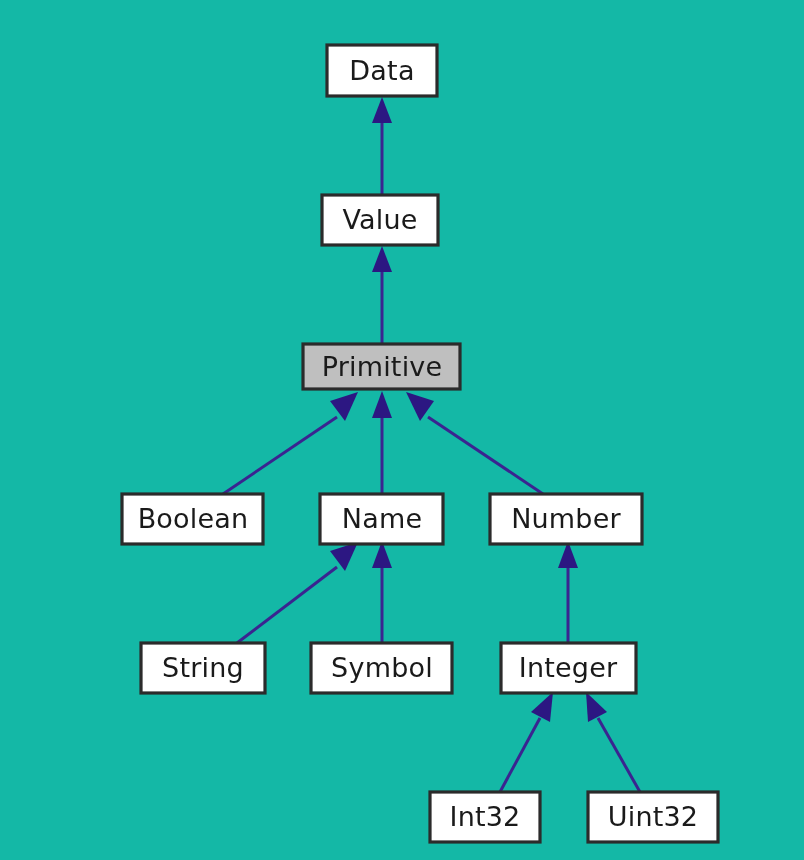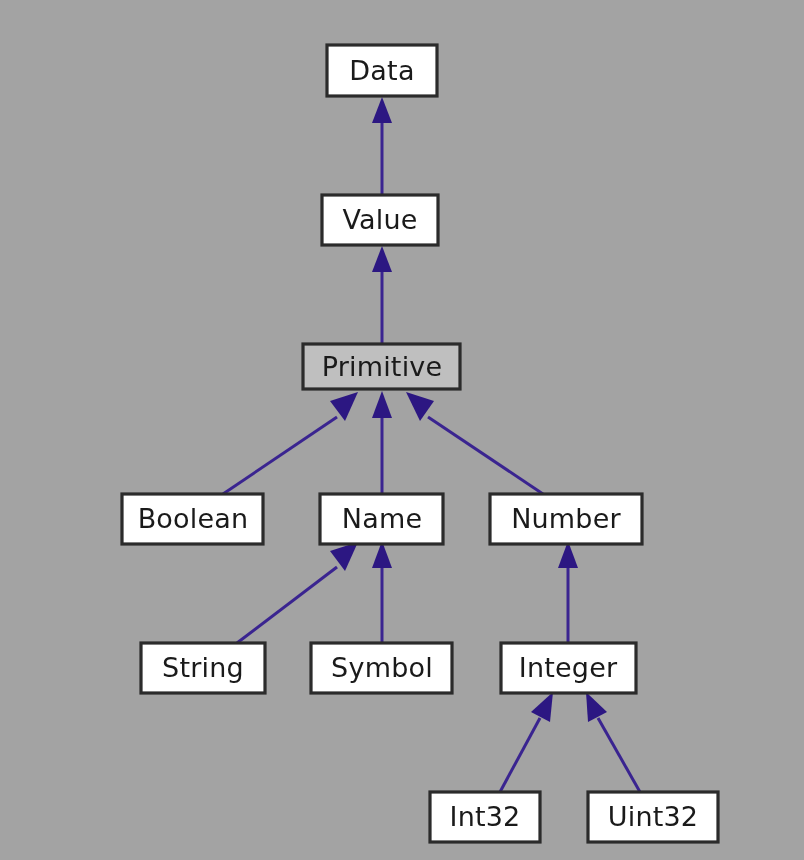--- a/index.html
+++ b/index.html
@@ -11,21 +11,21 @@
   body {
     width: 804px;
     height: 860px;
     font-family: "DejaVu Sans", sans-serif;
     overflow: hidden;
   }
   #diagram-root {
     position: relative;
     width: 804px;
     height: 860px;
-    background: #a3a3a3;
+    background: #14b8a6;
   }
   svg#inheritance-graph {
     display: block;
     width: 804px;
     height: 860px;
   }
   .node-box {
     stroke: #2b2b2b;
     stroke-width: 3.2;
   }

